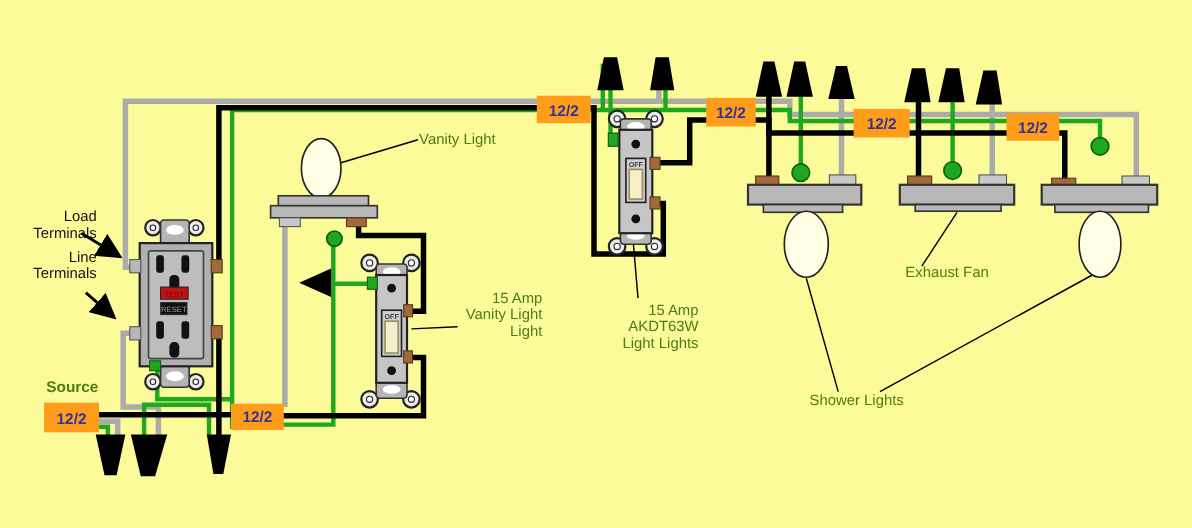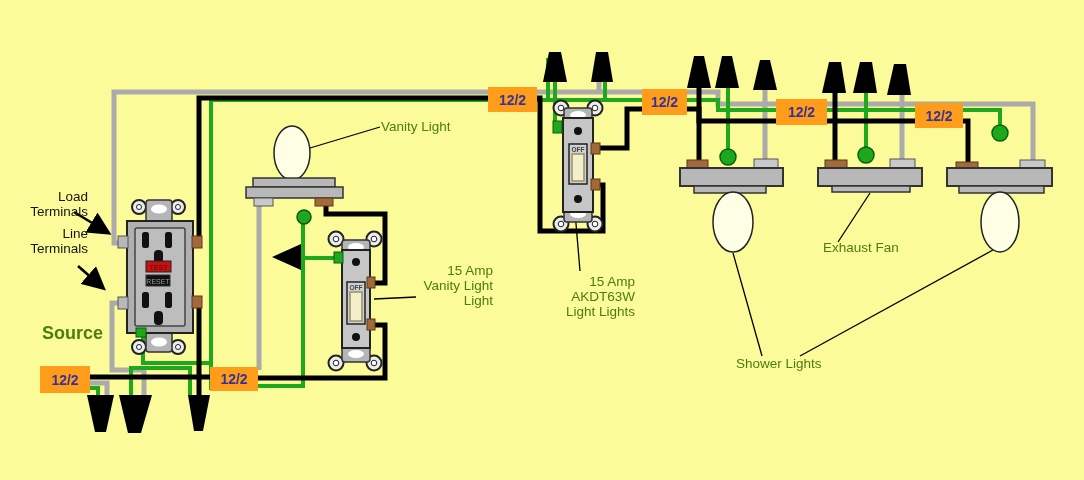--- a/index.html
+++ b/index.html
@@ -220,21 +220,21 @@
 <div class="cable-tag" style="left:915px;top:103px;width:48px;height:25px;">12/2</div>
 
 <div class="lbl black center" style="left:12px;top:189px;width:76px;">
   <span>Load</span><br>
   <span>Terminals</span>
 </div>
 <div class="lbl black center" style="left:16px;top:226px;width:72px;">
   <span>Line</span><br>
   <span>Terminals</span>
 </div>
-<div class="lbl bold" style="left:42px;top:326px;font-size:18px;">Source</div>
+<div class="lbl bold" style="left:42px;top:344px;font-size:14px;">Source</div>
 <div class="lbl" style="left:381px;top:119px;">Vanity Light</div>
 <div class="lbl center" style="left:413px;top:263px;width:80px;">
   <span>15 Amp</span><br>
   <span>Vanity Light</span><br>
   <span>Light</span>
 </div>
 <div class="lbl center" style="left:541px;top:274px;width:94px;">
   <span>15 Amp</span><br>
   <span>AKDT63W</span><br>
   <span>Light Lights</span>

